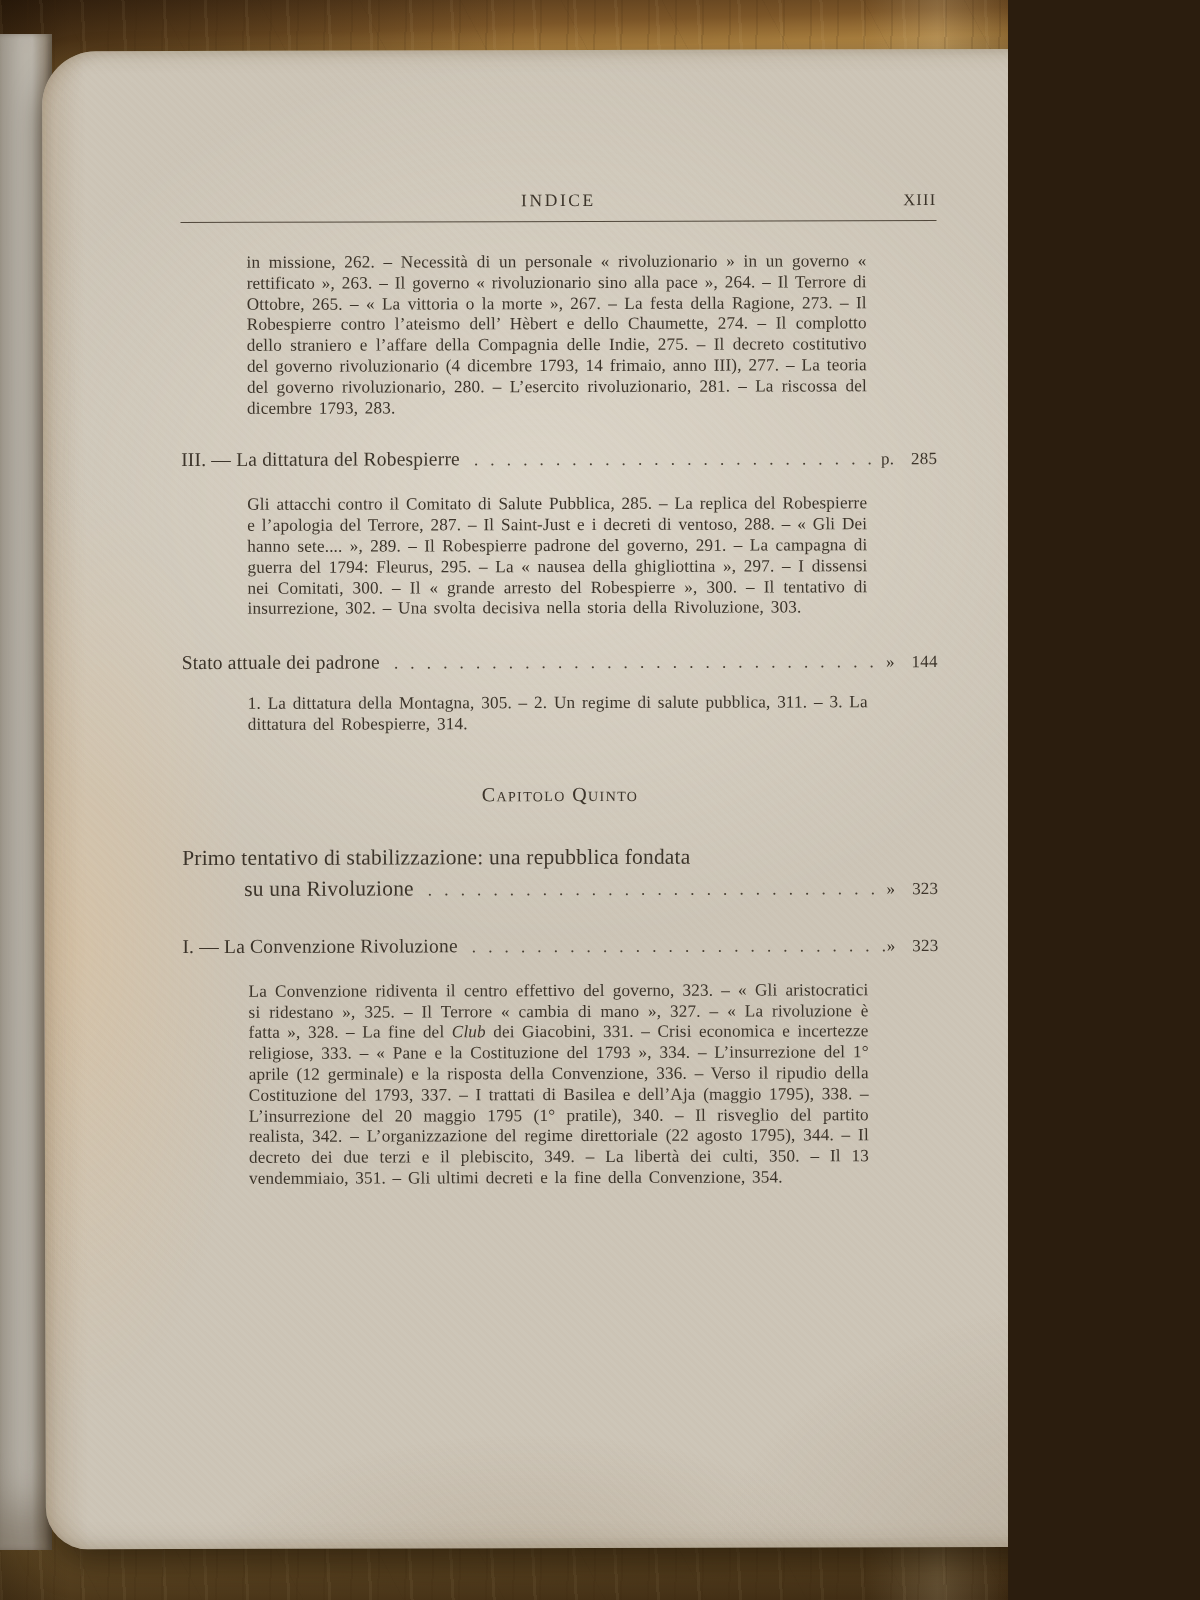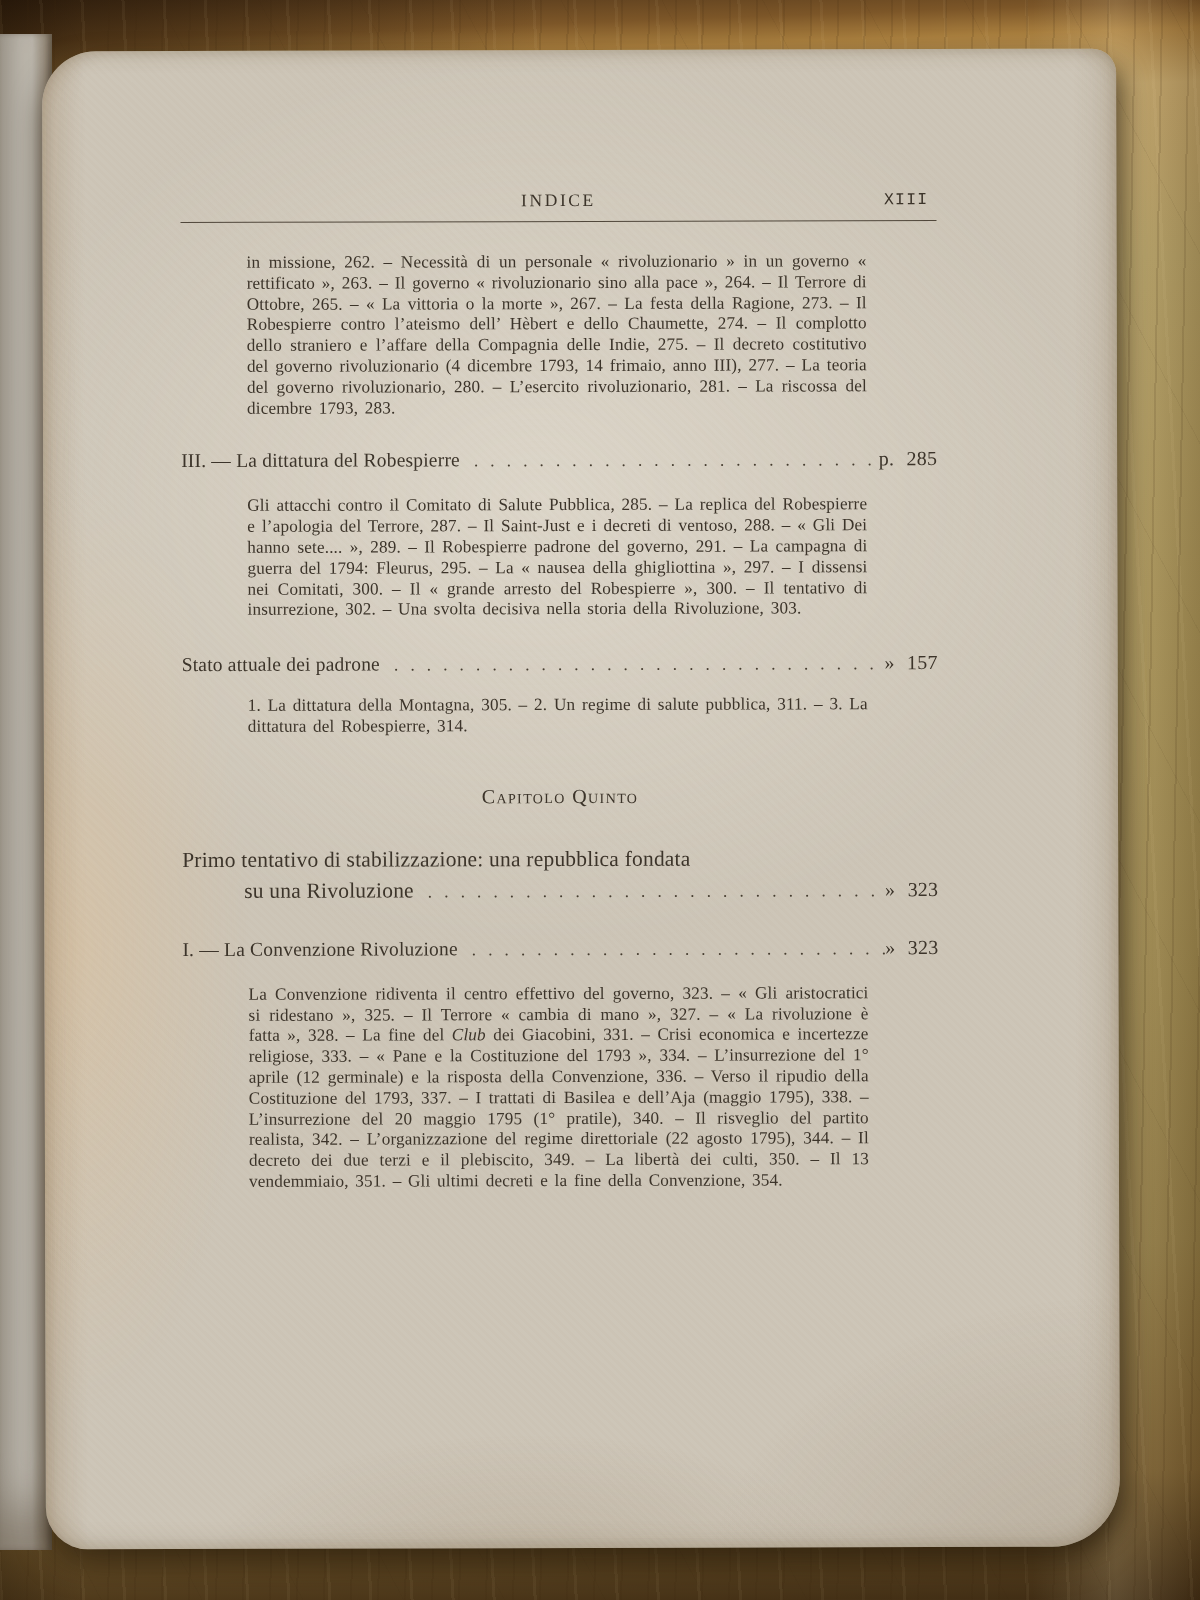--- a/index.html
+++ b/index.html
@@ -1,16 +1,16 @@
 <!DOCTYPE html>
 <html><head>
 <meta charset="utf-8">
 <style>
   html,body{margin:0;padding:0;background:#2b1d0e;}
-  .scene{position:relative;width:1200px;height:1600px;overflow:hidden;
+  .scene{position:relative;width:1008px;height:1600px;overflow:hidden;
          font-family:"Liberation Serif", serif;}
 
   
   .wood{position:absolute;inset:0;background:
     radial-gradient(circle at -2% -3%, rgba(22,12,3,.65), rgba(22,12,3,0) 28%),
     linear-gradient(90deg, rgba(20,10,0,.30) 0, rgba(20,10,0,0) 7%, rgba(20,10,0,0) 86%,
                     rgba(255,240,200,.15) 93%, rgba(40,22,6,.20) 100%),
     linear-gradient(178deg, #4f351a 0%, #7c5628 2.6%, #a87e3e 4.2%, #c2a468 7.5%,
                     #b7a266 18%, #ab9659 42%, #a08b50 62%, #937d46 78%,
                     #7a5f30 92%, #3f2c14 100%);}
@@ -41,38 +41,38 @@
                inset 22px 0 32px -24px rgba(110,80,45,.30),
                inset 0 -18px 26px -18px rgba(100,78,48,.30);}
   .paper-grain{position:absolute;inset:0;border-radius:inherit;opacity:.5;background:
     repeating-linear-gradient(45deg, rgba(120,100,70,.03) 0 3px, rgba(255,255,255,.02) 3px 6px);}
 
   
   .content{position:absolute;left:138px;top:140px;width:756px;color:#3c342a;}
   .pg-header{position:relative;height:26px;}
   .running-title{position:absolute;left:0;right:0;text-align:center;
     font-size:17.5px;letter-spacing:2.6px;}
-  .folio{position:absolute;right:8px;top:1px;font-size:16.5px;letter-spacing:1.2px;font-family:Liberation Mono, monospace;}
+  .folio{position:absolute;right:0;top:1px;font-size:16.5px;letter-spacing:1.2px;}
   .rule{margin-top:5px;border-top:1.6px solid rgba(58,48,36,.85);}
 
   .para{margin:0 70px 0 66px;font-size:17.2px;line-height:20.8px;text-align:justify;
     word-spacing:2.2px;letter-spacing:.15px;}
   .m-para1{margin-top:30px;}
   .m-para2{margin-top:24px;}
   .m-para3{margin-top:20px;}
   .m-para4{margin-top:24px;}
 
   .entry{display:flex;align-items:baseline;font-size:19.5px;letter-spacing:.2px;}
   .m-entry-iii{margin-top:30px;}
   .m-entry-stato{margin-top:32px;}
   .m-entry-i{margin-top:30px;}
   .elabel{white-space:nowrap;text-align:center;}
   .dots{flex:1;overflow:hidden;white-space:nowrap;font-size:17px;word-spacing:7.5px;
     padding:0 10px 0 14px;color:#463d30;}
-  .ref{white-space:nowrap;font-size:20px;}
+  .ref{white-space:nowrap;font-size:17px;}
   .ref-num{display:inline-block;margin-left:9px;min-width:34px;text-align:right;}
 
   .chapter-heading{margin-top:48px;text-align:center;font-variant:small-caps;
     font-size:20px;letter-spacing:1.4px;}
   .chap-title{margin-top:36px;font-size:21.5px;line-height:31px;letter-spacing:.2px;}
   .chap-title-l2{display:flex;align-items:baseline;margin-left:62px;font-size:21.5px;}
   .italic{font-style:italic;}
 </style>
 </head>
 <body>
@@ -102,21 +102,21 @@
         <span class="elabel">III. — La dittatura del Robespierre</span>
         <span class="dots">. . . . . . . . . . . . . . . . . . . . . . . . . . . . . . . . . . . . . . . .</span>
         <span class="ref"><span>p.</span><span class="ref-num">285</span></span>
       </div>
 
       <p class="para m-para2">Gli attacchi contro il Comitato di Salute Pubblica, 285. – La replica del Robespierre e l’apologia del Terrore, 287. – Il Saint-Just e i decreti di ventoso, 288. – « Gli Dei hanno sete.... », 289. – Il Robespierre padrone del governo, 291. – La campagna di guerra del 1794: Fleurus, 295. – La « nausea della ghigliottina », 297. – I dissensi nei Comitati, 300. – Il « grande arresto del Robespierre », 300. – Il tentativo di insurrezione, 302. – Una svolta decisiva nella storia della Rivoluzione, 303.</p>
 
       <div class="entry m-entry-stato">
         <span class="elabel">Stato attuale dei padrone</span>
         <span class="dots">. . . . . . . . . . . . . . . . . . . . . . . . . . . . . . . . . . . . . . . .</span>
-        <span class="ref"><span>»</span><span class="ref-num">157</span></span>
+        <span class="ref"><span>»</span><span class="ref-num">144</span></span>
       </div>
 
       <p class="para m-para3">1. La dittatura della Montagna, 305. – 2. Un regime di salute pubblica, 311. – 3. La dittatura del Robespierre, 314.</p>
 
       <div class="chapter-heading">Capitolo Quinto</div>
 
       <div class="chap-title">
         <div>Primo tentativo di stabilizzazione: una repubblica fondata</div>
         <div class="chap-title-l2">
           <span class="elabel">su una Rivoluzione</span>

